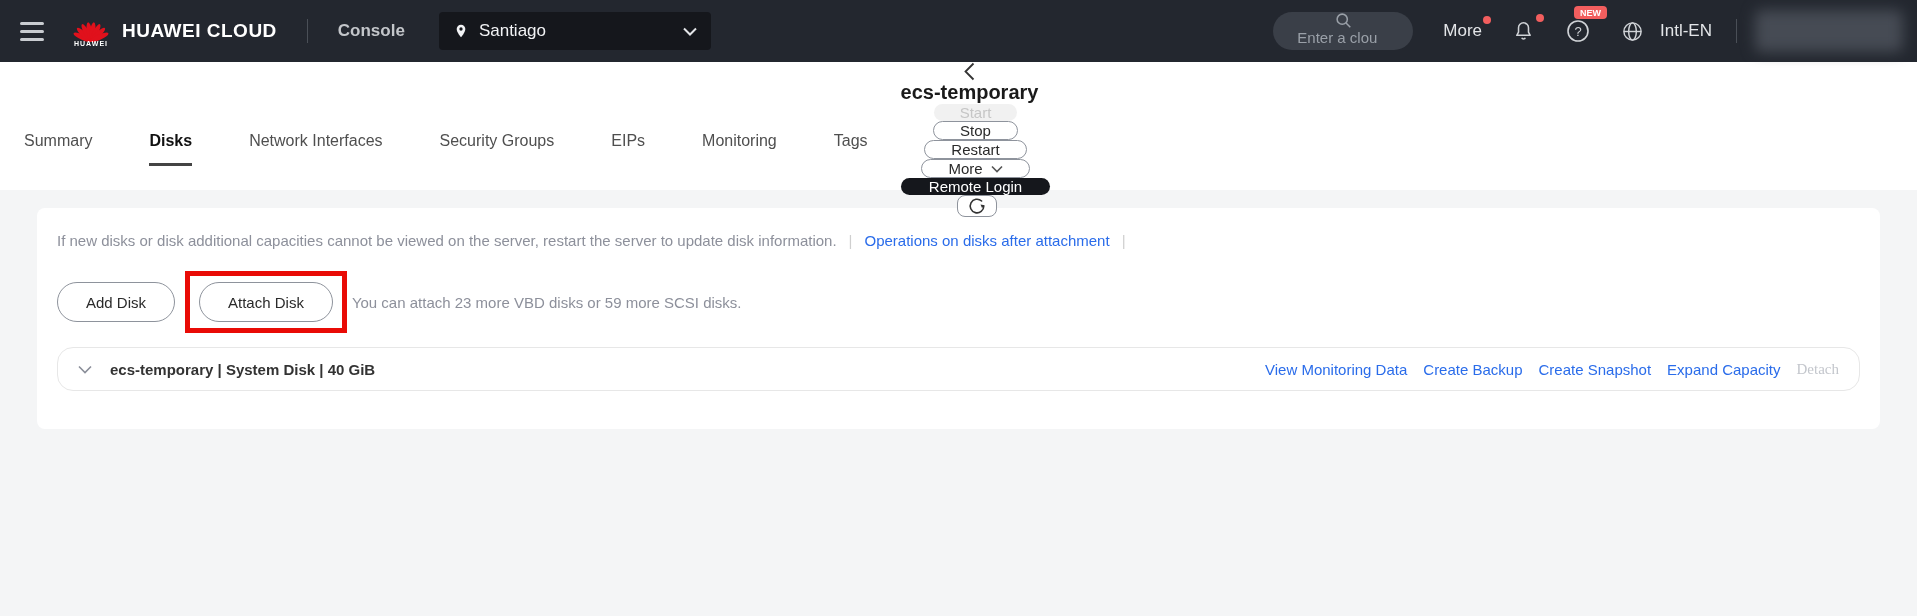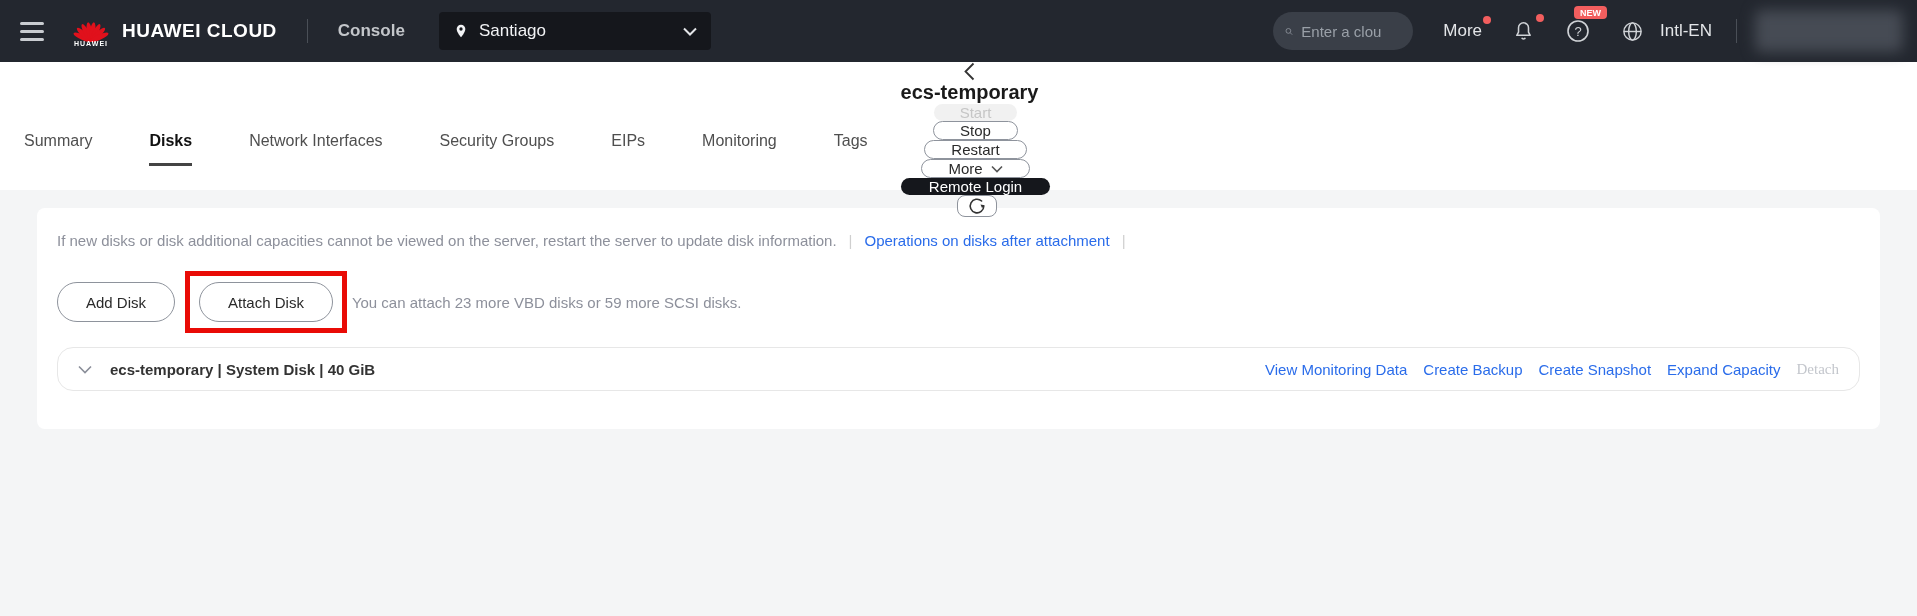--- a/index.html
+++ b/index.html
@@ -14,21 +14,21 @@
   .logo-block { margin-left:28px; display:flex; flex-direction:column; align-items:center; }
   .logo-sub { font-size:7px; font-weight:bold; color:#fff; letter-spacing:1px; margin-top:-2px; }
   .brand { margin-left:12px; font-size:19px; font-weight:bold; color:#fff; letter-spacing:.5px; }
   .nav-sep { width:1px; height:24px; background:#4a4f57; margin:0 30px; }
   .console { font-size:17px; font-weight:bold; color:#c3c6ca; cursor:pointer; }
   .region-box { margin-left:34px; width:272px; height:38px; background:#15171c; border-radius:4px;
                 display:flex; align-items:center; padding:0 14px; cursor:pointer; }
   .region-label { font-size:17px; color:#f2f3f5; margin-left:10px; flex:1; }
   .nav-spacer { flex:1; }
   .search-pill { width:140px; height:38px; background:#3a3f48; border-radius:19px;
-                 display:flex; align-items:center; padding:0 12px; }
+                 display:flex; align-items:center; padding:0 12px;flex-direction:column; }
   .search-pill input { background:transparent; border:none; outline:none; width:100px;
                        font-size:15px; color:#cfd3d9; margin-left:8px;
                        font-family:"Liberation Sans", sans-serif; }
   .search-pill input::placeholder { color:#9aa0a8; }
   .nav-item { position:relative; margin-left:30px; font-size:17px; color:#e3e5e8; cursor:pointer;
               display:flex; align-items:center; }
   .red-dot { position:absolute; top:-5px; right:-9px; width:8px; height:8px;
              background:#f25e5e; border-radius:50%; }
   .new-badge { position:absolute; top:-12px; right:-16px; background:#f25e5e; color:#fff;
                font-size:9px; font-weight:bold; padding:1.5px 6px; border-radius:4px; }

